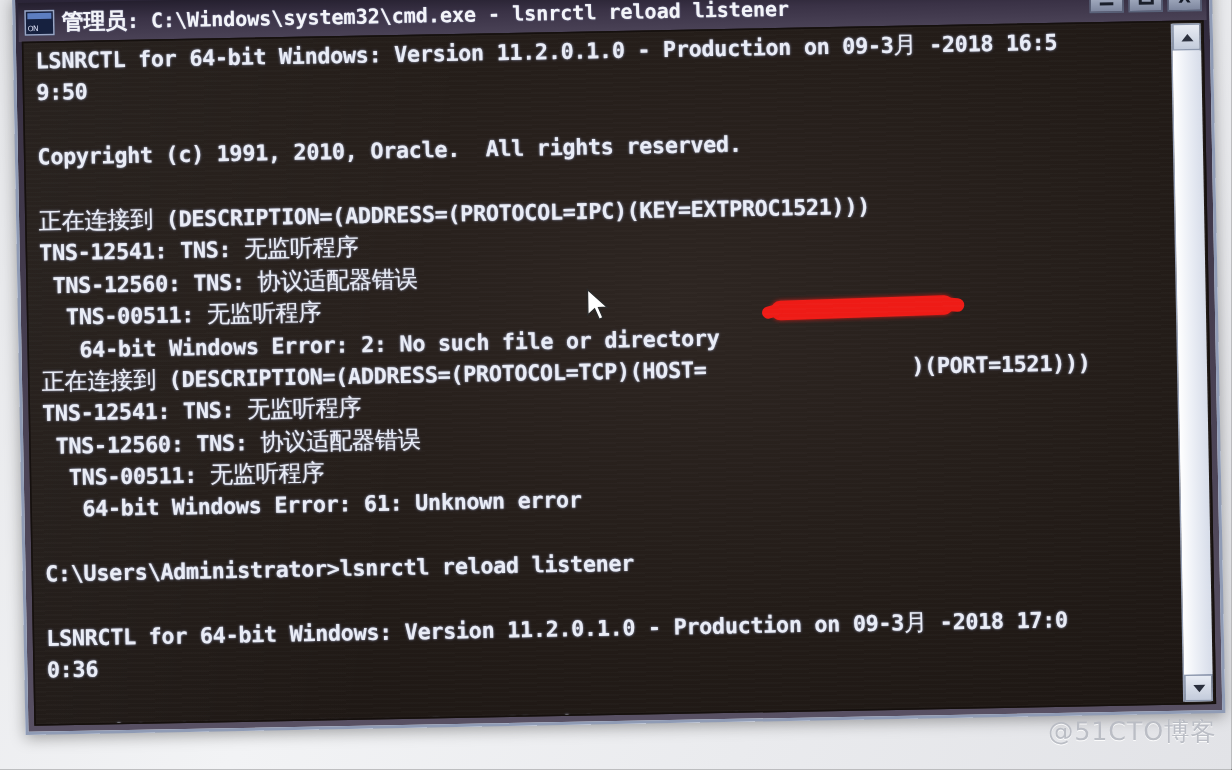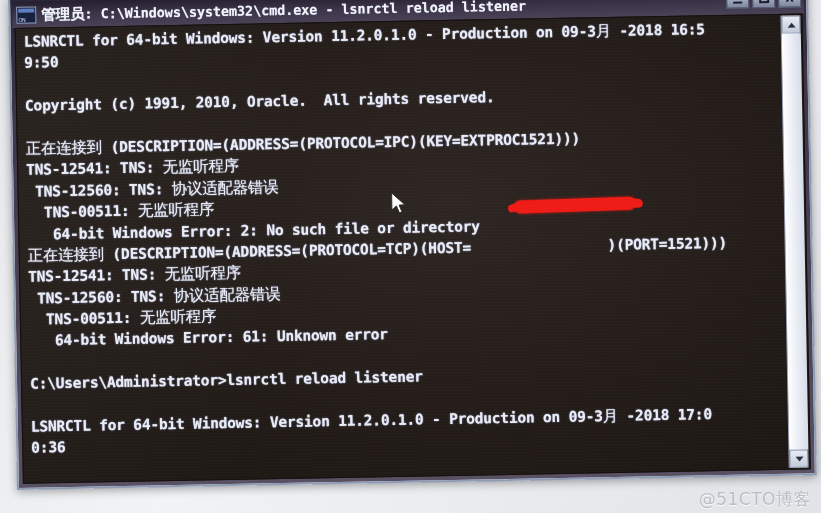--- a/index.html
+++ b/index.html
@@ -252,21 +252,21 @@
     top: 170px;
     width: 16px;
     height: 24px;
     pointer-events: none;
   }
 
   
   #watermark {
     position: absolute;
     right: 10px;
-    bottom: 2px;
+    bottom: 14px;
     color: #b9bcc4;
     font-size: 17px;
     font-family: "DejaVu Sans", "Liberation Sans", sans-serif;
     letter-spacing: 0.5px;
     opacity: 0.95;
     text-shadow: 0 1px 0 rgba(255,255,255,0.9);
   }
 </style>
 </head>
 <body>

